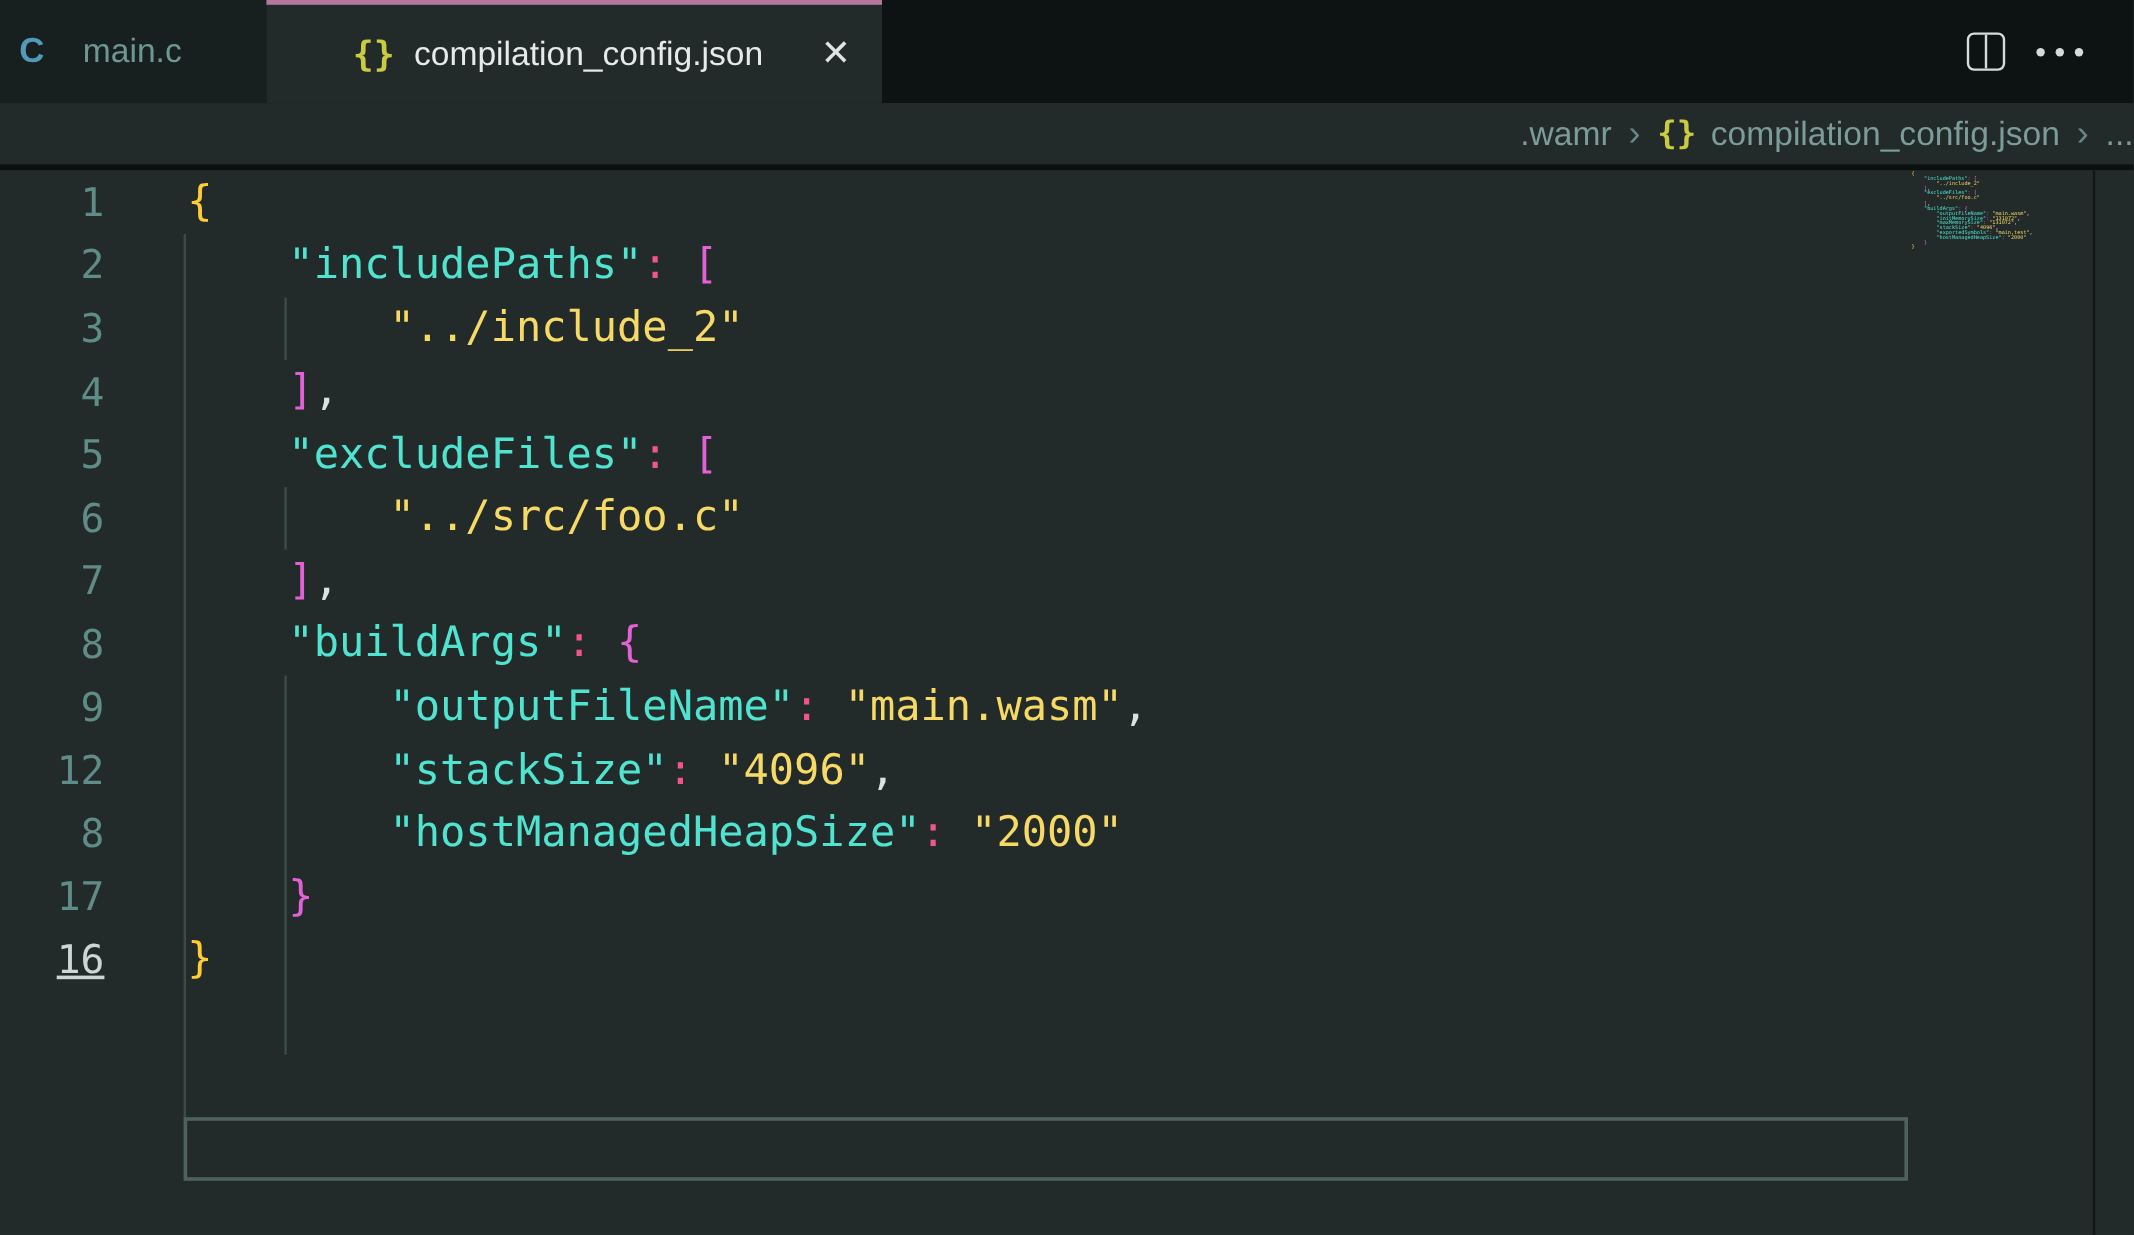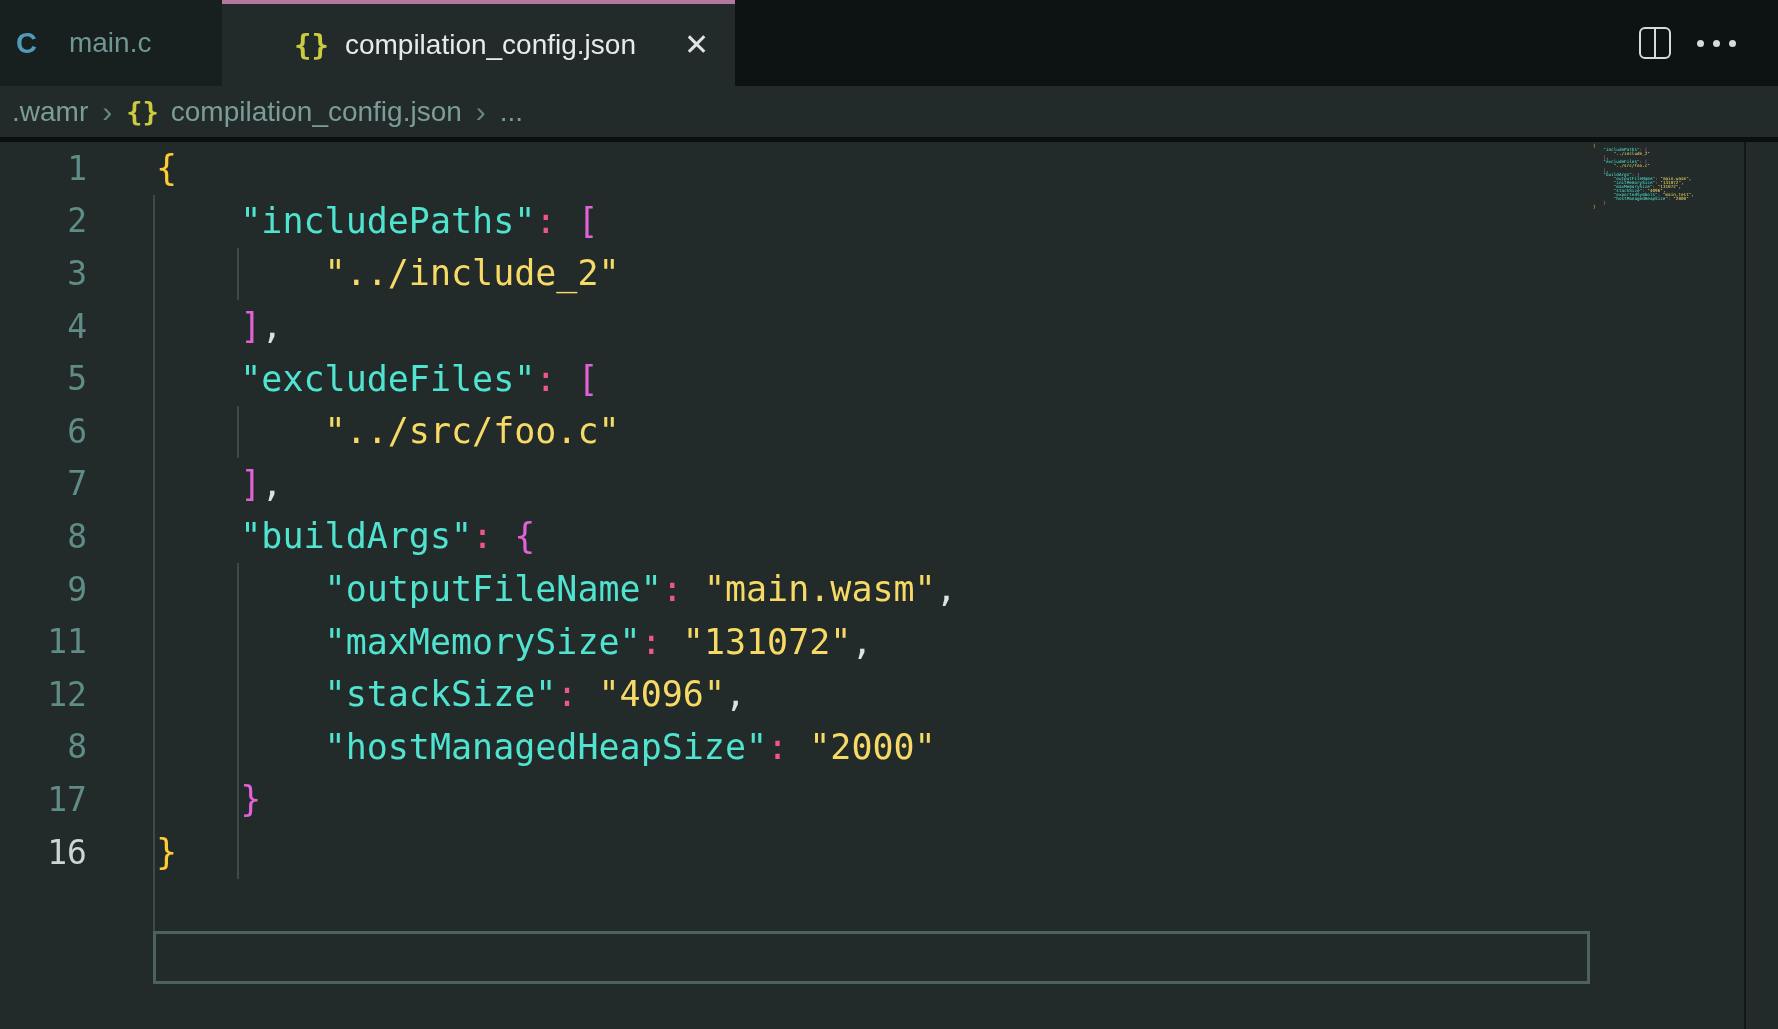--- a/index.html
+++ b/index.html
@@ -22,32 +22,32 @@
   .tab.active .tab-label{color:var(--c-tab_active_fg,#e6ebea);}
   .close{color:#dfe5e4;font-size:30px;margin-left:48px;cursor:pointer;line-height:1;}
   .tab-actions{position:absolute;right:0;top:0;height:86px;display:flex;align-items:center;gap:26px;padding-right:42px;}
   .split-box{width:32px;height:32px;border:2.5px solid #d4dbda;border-radius:6px;display:flex;cursor:pointer;}
   .split-box span{flex:1;}
   .split-box span:first-child{border-right:2.5px solid #d4dbda;}
   .dots{display:flex;gap:9px;cursor:pointer;align-items:center;height:32px;}
   .dots i{width:7px;height:7px;border-radius:50%;background:#d4dbda;display:block;}
 
   
-  .breadcrumb{position:absolute;left:0;top:86px;width:1778px;height:51px;background:var(--c-editor_bg,#222b2a);display:flex;align-items:center;padding-left:12px;font-size:28px;color:var(--c-breadcrumb_fg,#7b9c98);}
+  .breadcrumb{position:absolute;left:0;top:86px;width:1778px;height:51px;background:var(--c-editor_bg,#222b2a);display:flex;align-items:center;padding-left:12px;font-size:28px;color:var(--c-breadcrumb_fg,#7b9c98);justify-content:flex-end;}
   .breadcrumb .chev{margin:0 14px;font-size:30px;color:#678884;}
   .breadcrumb .bc-json{color:var(--c-json_icon,#cbcb41);font-family:"DejaVu Sans Mono",monospace;font-weight:bold;font-size:27px;margin-right:12px;}
   .bc-item{cursor:pointer;}
   .separator{position:absolute;left:0;top:137px;width:1778px;height:5px;background:#0a0f0f;}
 
   
   .editor{position:absolute;left:0;top:142px;width:1778px;height:887px;background:var(--c-editor_bg,#222b2a);font-family:"DejaVu Sans Mono",monospace;}
   #code-lines{position:absolute;left:0;top:0;width:1778px;}
   .row{display:flex;align-items:center;height:var(--row-h);}
   .ln{width:87px;text-align:right;font-size:33px;color:var(--c-line_number,#5f8c87);flex:none;cursor:pointer;}
-  .ln.active{color:var(--c-line_number_active,#ccd6d3);}
+  .ln.active{color:var(--c-line_number_active,#ccd6d3);text-decoration:underline;}
   .code{white-space:pre;font-size:35px;padding-left:69px;flex:none;}
   .tk-ws{color:transparent;}
   .tk-key{color:var(--c-key,#4fe3d0);}
   .tk-str{color:var(--c-string,#f7da66);}
   .tk-b1{color:var(--c-bracket_outer,#ffcc33);}
   .tk-b2{color:var(--c-bracket_inner,#e361d6);}
   .tk-colon{color:var(--c-colon,#f2558c);}
   .tk-punc{color:var(--c-comma,#dbe3e0);}
 
   .guide{position:absolute;width:2px;background:var(--c-guide,#3c4b48);}
@@ -136,24 +136,20 @@
       </div>
       <div class="row">
         <span class="ln">8</span>
         <span class="code"><span class="tk-ws">    </span><span class="tk-key">"buildArgs"</span><span class="tk-colon">:</span><span class="tk-ws"> </span><span class="tk-b2">{</span></span>
       </div>
       <div class="row">
         <span class="ln">9</span>
         <span class="code"><span class="tk-ws">        </span><span class="tk-key">"outputFileName"</span><span class="tk-colon">:</span><span class="tk-ws"> </span><span class="tk-str">"main.wasm"</span><span class="tk-punc">,</span></span>
       </div>
       <div class="row">
-        <span class="ln">11</span>
-        <span class="code"><span class="tk-ws">        </span><span class="tk-key">"maxMemorySize"</span><span class="tk-colon">:</span><span class="tk-ws"> </span><span class="tk-str">"131072"</span><span class="tk-punc">,</span></span>
-      </div>
-      <div class="row">
         <span class="ln">12</span>
         <span class="code"><span class="tk-ws">        </span><span class="tk-key">"stackSize"</span><span class="tk-colon">:</span><span class="tk-ws"> </span><span class="tk-str">"4096"</span><span class="tk-punc">,</span></span>
       </div>
       <div class="row">
         <span class="ln">8</span>
         <span class="code"><span class="tk-ws">        </span><span class="tk-key">"hostManagedHeapSize"</span><span class="tk-colon">:</span><span class="tk-ws"> </span><span class="tk-str">"2000"</span></span>
       </div>
       <div class="row">
         <span class="ln">17</span>
         <span class="code"><span class="tk-ws">    </span><span class="tk-b2">}</span></span>

